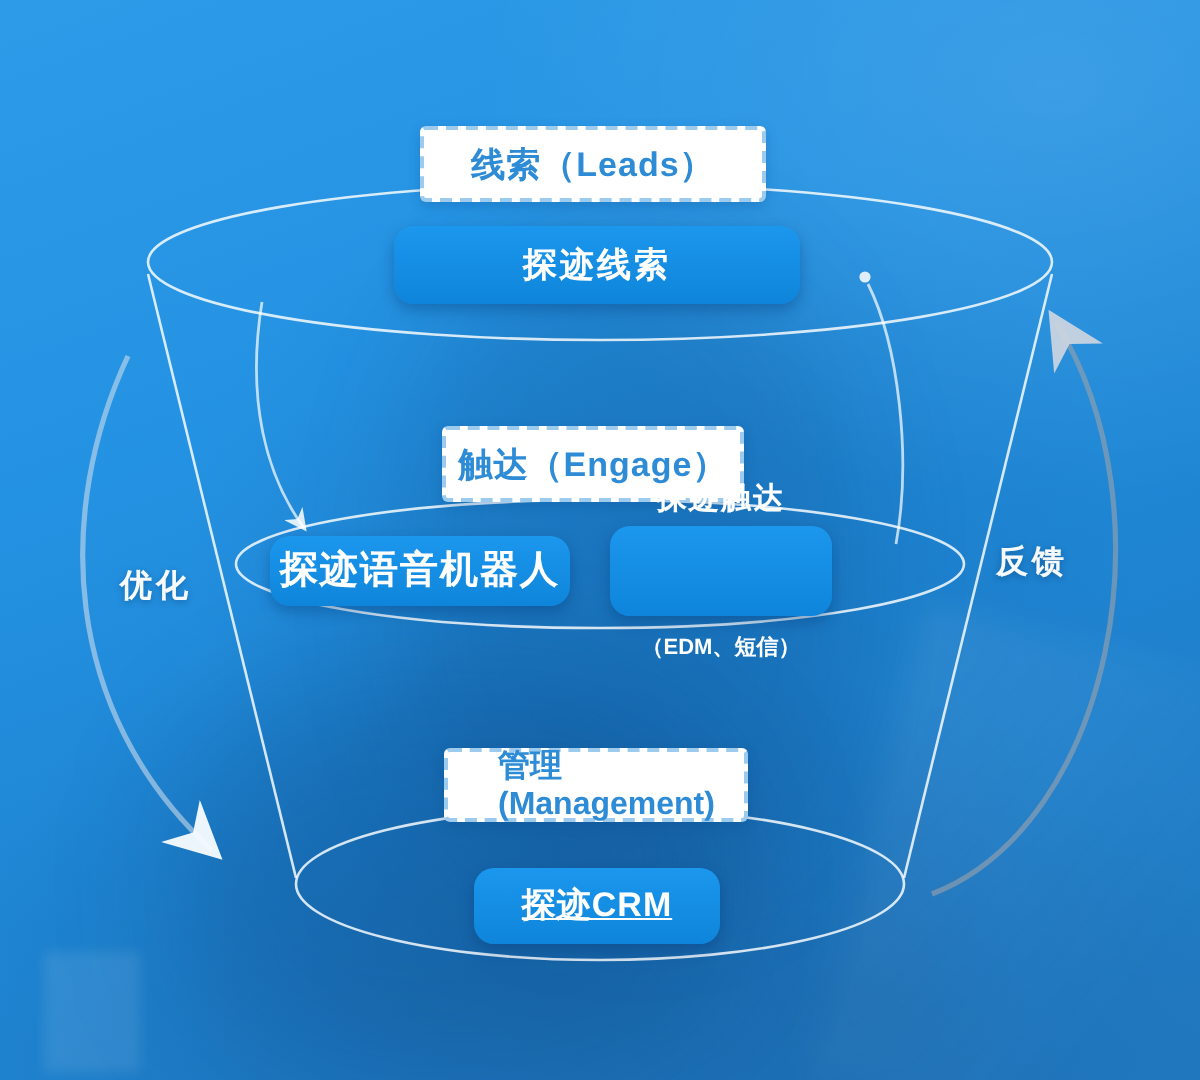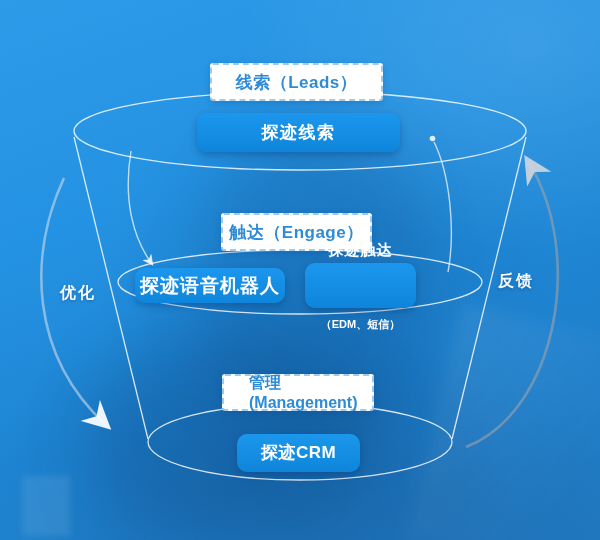--- a/index.html
+++ b/index.html
@@ -38,21 +38,21 @@
     border-radius:10px;box-shadow:0 3px 7px rgba(6,58,118,0.38);
     cursor:pointer;line-height:1.15;
   }
   #label-leads  {left:210px;top:63px; width:173px;height:38px;}
   #btn-leads    {left:197px;top:113px;width:203px;height:39px;}
   #label-engage {left:221px;top:213px;width:151px;height:38px;}
   #btn-voice    {left:135px;top:268px;width:150px;height:35px;font-size:19px;letter-spacing:1px;}
   #btn-touch    {left:305px;top:263px;width:111px;height:45px;font-size:15px;letter-spacing:1px;gap:48px;}
   #btn-touch .sub{font-size:11px;font-weight:700;letter-spacing:0;margin-top:12px;}
   #label-mgmt   {left:222px;top:374px;width:152px;height:37px;font-size:16px;letter-spacing:0;padding-left:25px;}
-  #btn-crm      {left:237px;top:434px;width:123px;height:38px;letter-spacing:0.5px;}
+  #btn-crm      {left:237px;top:434px;width:123px;height:38px;letter-spacing:0.5px;text-decoration:underline;}
   .side-label{
     position:absolute;color:rgba(255,255,255,0.96);font-size:16px;font-weight:700;
     letter-spacing:2px;text-shadow:0 1px 3px rgba(0,40,90,0.35);
   }
   #side-left {left:60px; top:283px;}
   #side-right{left:498px;top:271px;}
 </style>
 </head>
 <body>
 

